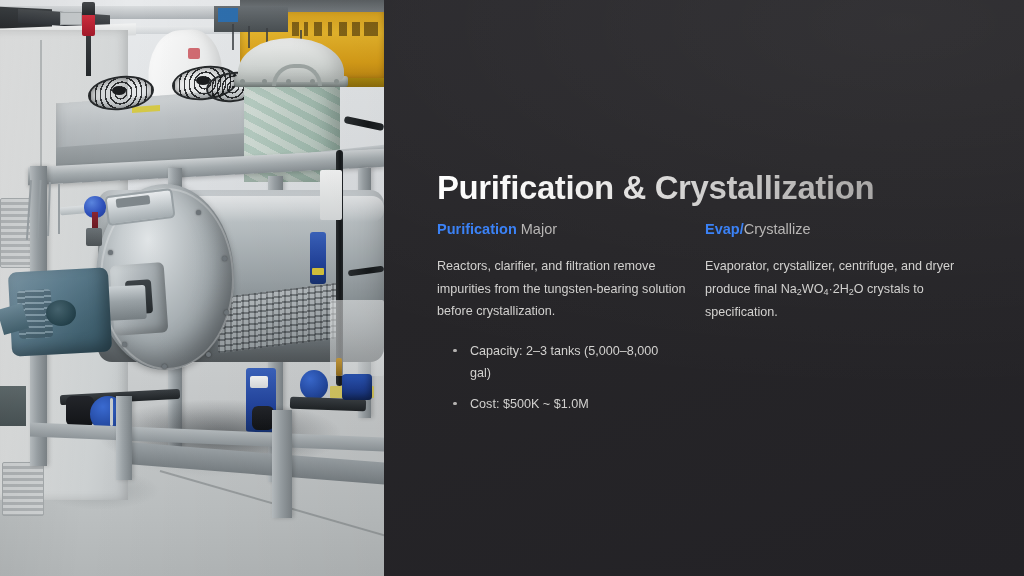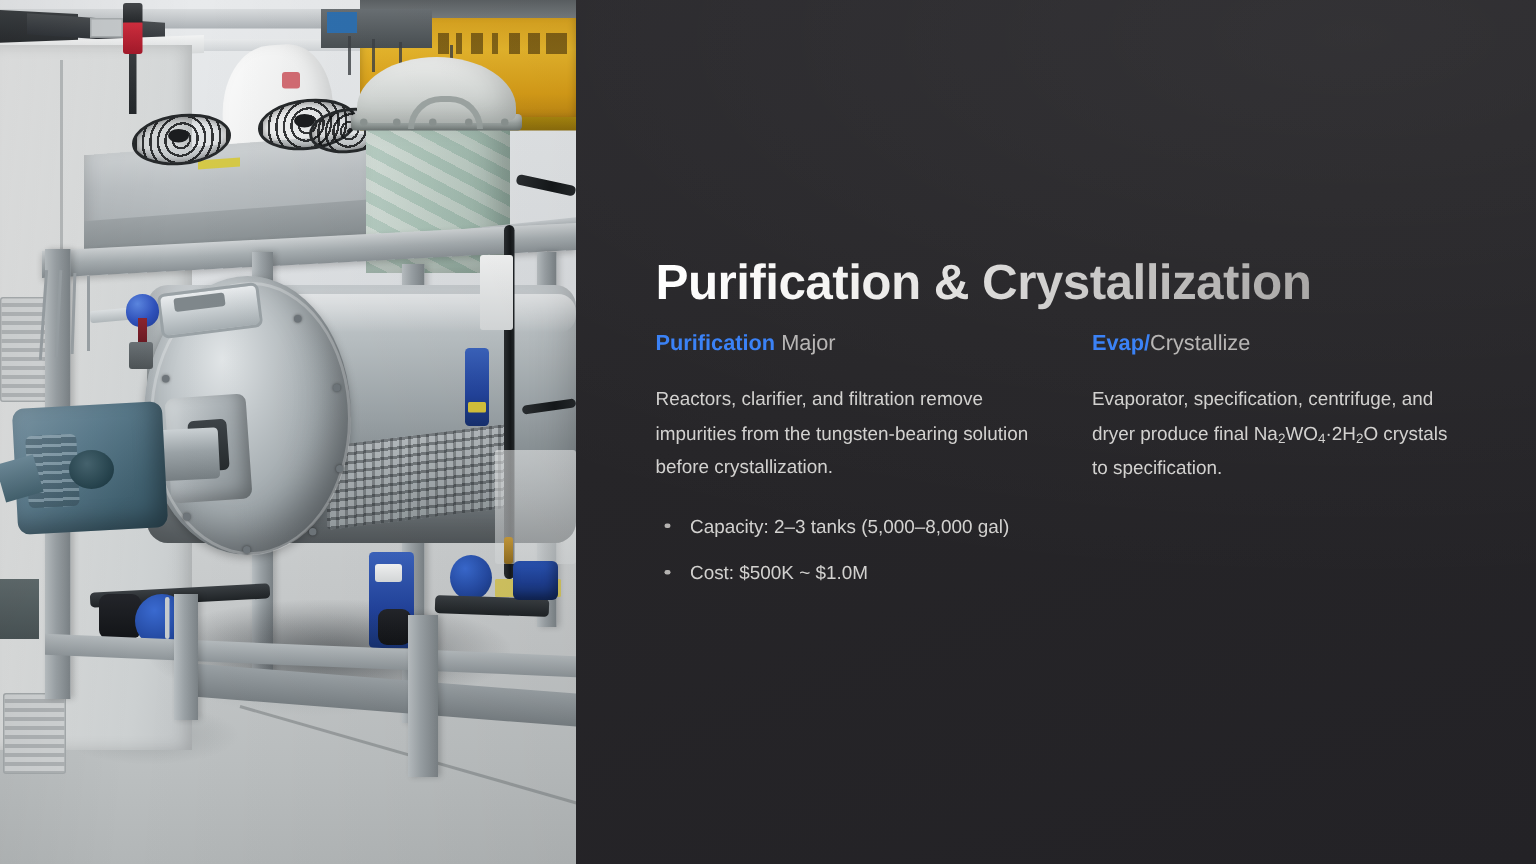--- a/index.html
+++ b/index.html
@@ -460,21 +460,21 @@
     color: transparent;
     -webkit-text-fill-color: transparent;
   }
 
   .col {
     position: absolute;
     top: 219px;
     width: 250px;
   }
   #col-left  { left: 53px; }
-  #col-right { left: 344px; }
+  #col-right { left: 321px; }
 
   .col-head {
     font-size: 14.5px;
     line-height: 20px;
     margin: 0 0 16px 0;
     white-space: nowrap;
   }
   .col-head .strong {
     font-weight: bold;
     color: #3b82f6;
@@ -493,21 +493,21 @@
   .col-desc sub {
     font-size: 9px;
     vertical-align: baseline;
     position: relative;
     top: 2px;
   }
   .formula { white-space: nowrap; }
 
   ul.bullets {
     list-style: none;
-    margin: 2px;
+    margin: 12px;
     padding: 0;
   }
   ul.bullets li {
     position: relative;
     padding-left: 21px;
     margin-bottom: 9px;
     font-size: 12.6px;
     line-height: 22px;
     color: #d2d1cf;
   }
@@ -667,17 +667,17 @@
       <ul class="bullets">
         <li>Capacity: 2–3 tanks (5,000–8,000 gal)</li>
         <li>Cost: $500K ~ $1.0M</li>
       </ul>
     </div>
 
     <div class="col" id="col-right">
       <h2 class="col-head">
         <span class="strong">Evap/</span><span class="light">Crystallize</span>
       </h2>
-      <p class="col-desc"><span>Evaporator, specification, centrifuge, and dryer produce final </span><span class="formula"><span>Na</span><sub>2</sub><span>WO</span><sub>4</sub><span>·2H</span><sub>2</sub><span>O</span></span><span> crystals to specification.</span></p>
+      <p class="col-desc"><span>Evaporator, crystallizer, centrifuge, and dryer produce final </span><span class="formula"><span>Na</span><sub>2</sub><span>WO</span><sub>4</sub><span>·2H</span><sub>2</sub><span>O</span></span><span> crystals to specification.</span></p>
     </div>
 
   </div>
 </div>
 
 </body></html>

